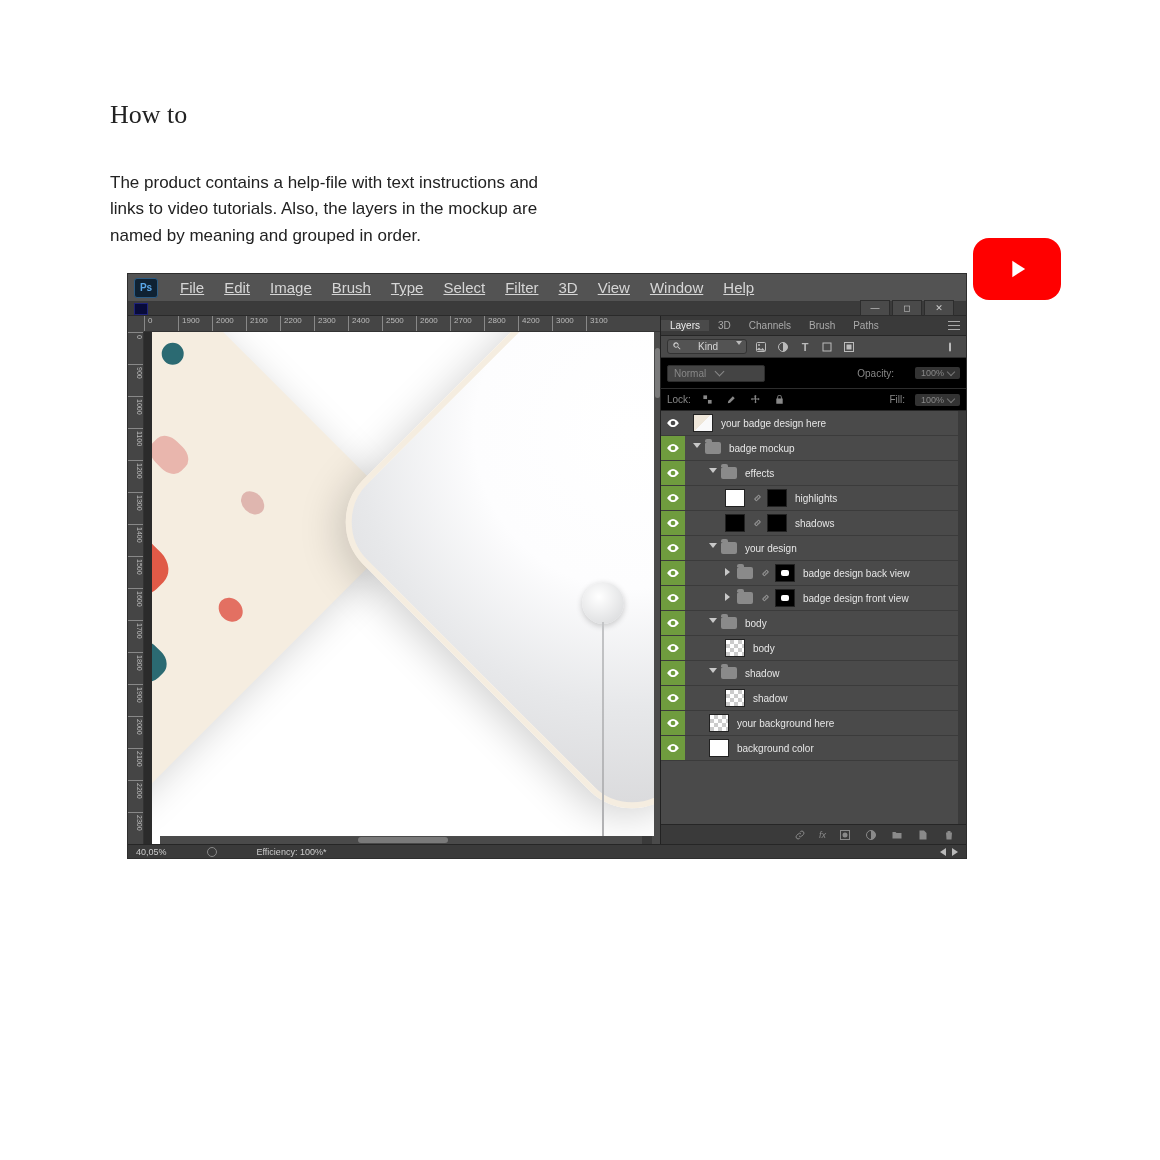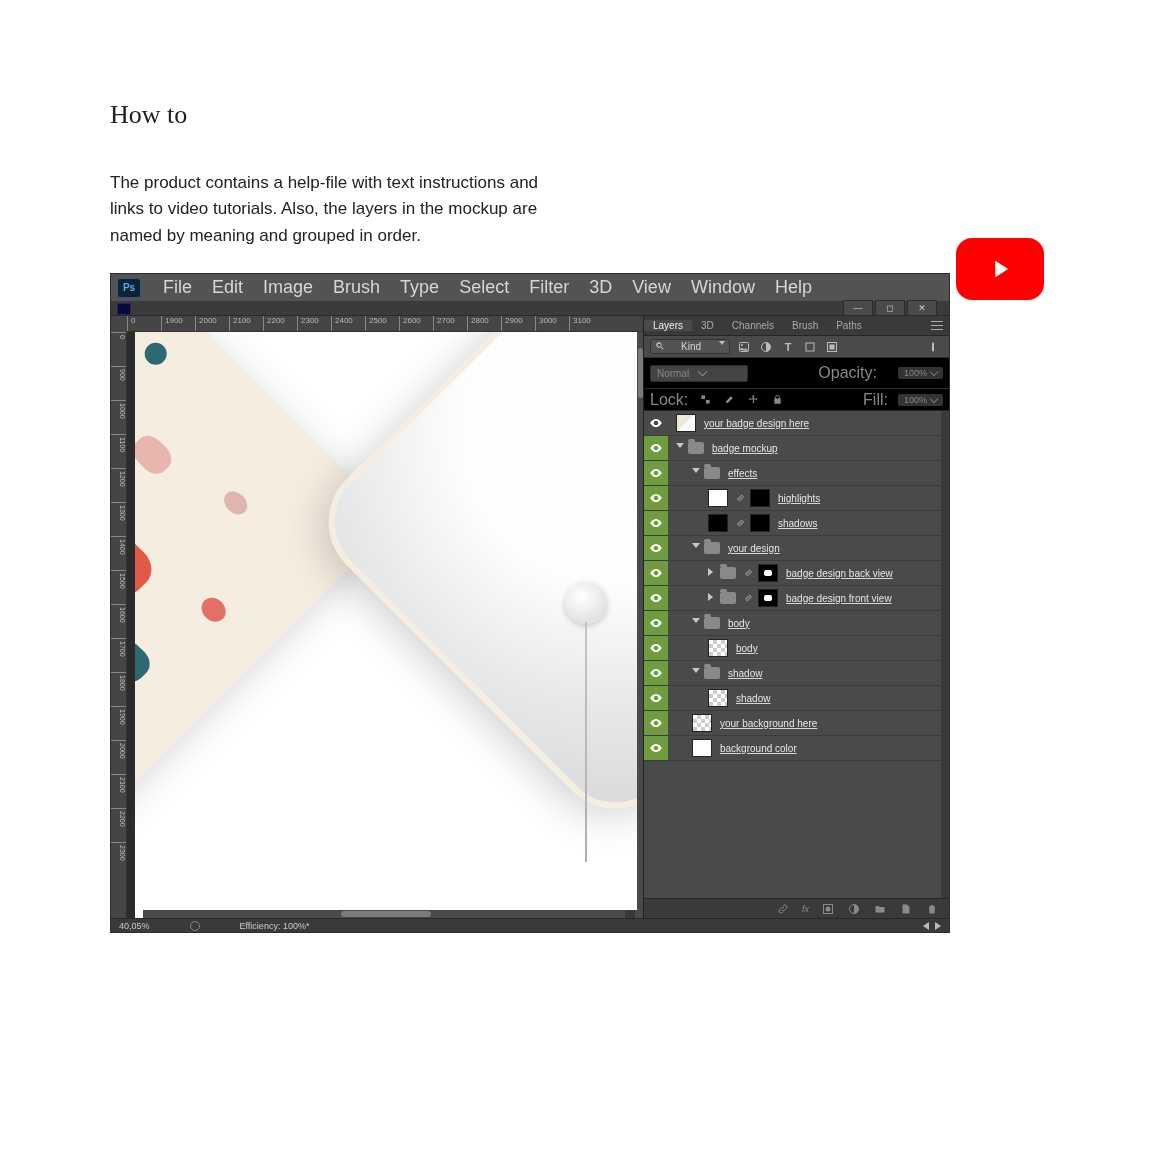--- a/index.html
+++ b/index.html
@@ -1,28 +1,28 @@
 <!DOCTYPE html>
 <html><head>
 <meta charset="utf-8">
 <style>
   * { box-sizing: border-box; margin: 0; padding: 0; }
   body { font-family: -apple-system, BlinkMacSystemFont, "Segoe UI", Arial, sans-serif; background:#fff; width:1160px; height:1160px; position:relative; color:#222; }
   .page { padding: 100px 110px 0 110px; }
   h1 { font-weight:400; font-size:26px; margin-bottom:40px; font-family: Georgia, "Times New Roman", serif; }
   .intro { font-size:17px; line-height:1.55; max-width:460px; margin-bottom:24px; }
 
-  .ps-window { position:relative; width:840px; height:660px; background:#535353; border:1px solid #2e2e2e; font-size:11px; color:#d6d6d6; }
+  .ps-window { position:relative; width:840px; height:586px; background:#535353; border:1px solid #2e2e2e; font-size:11px; color:#d6d6d6;margin-left:17px; }
   .yt { position:absolute; right:-95px; top:-36px; width:88px; height:62px; background:#ff0000; border-radius:16px; display:flex; align-items:center; justify-content:center; }
   .yt svg { fill:#fff; }
 
   
   .menubar { height:28px; background:#535353; display:flex; align-items:center; gap:0; padding:0 6px; border-bottom:1px solid #3a3a3a; }
   .ps-logo { width:24px; height:20px; background:#0f2233; color:#5aa7e8; font-weight:700; font-size:10px; display:flex; align-items:center; justify-content:center; border-radius:3px; margin-right:12px; border:1px solid #2b5c85;}
-  .menu-item { padding:0 10px; cursor:default; font-size:18px; }
+  .menu-item { padding:0 10px; cursor:default; font-size:15px;text-decoration:underline; }
 
   
   .doc-titlebar { height:14px; background:#3b3b3b; border-bottom:1px solid #2a2a2a; display:flex; align-items:center; padding-left:6px; position:relative; }
   .doc-tab { width:14px; height:12px; background:#080b3a; border:1px solid #1f227a; }
   .win-ctrls { position:absolute; right:12px; top:-2px; display:flex; gap:2px;}
   .win-btn { width:30px; height:16px; background:#4a4a4a; border:1px solid #2d2d2d; display:flex; align-items:center; justify-content:center; font-size:9px; color:#ccc;}
 
   
   .workspace { display:flex; height:calc(100% - 28px - 14px - 14px); }
   .canvas-area { width:532px; background:#535353; position:relative; display:flex; flex-direction:column; }
@@ -59,28 +59,28 @@
   .ptab-menu span{height:1px;background:#aaa;}
   .filter-row { height:22px; background:#4a4a4a; display:flex; align-items:center; padding:0 6px; gap:6px; border-bottom:1px solid #2d2d2d;}
   .flt-kind{display:flex;gap:16px;font-size:10px;border:1px solid #333;background:#535353;padding:1px 4px;border-radius:3px;}
   .flt-kind svg{width:10px;height:10px;fill:#ccc;}
   .flt-icon{width:16px;height:14px;display:flex;align-items:center;justify-content:center;border-radius:2px;color:#bbb;}
   .flt-icon svg{width:12px;height:12px;fill:#bbb;}
   .flt-icon.text{font-size:11px;font-weight:600;}
   .blend-row{height:22px;display:flex;align-items:center;padding:15px 6px;gap:21px;border-bottom:1px solid #2d2d2d;}
   .sel{background:#444;border:1px solid #2d2d2d;font-size:10px;color:#888;padding:2px 6px;border-radius:2px;display:flex;align-items:center;gap:10px;}
   .sel::after{content:"";width:6px;height:6px;border-right:1px solid #888;border-bottom:1px solid #888;transform:rotate(45deg);margin-top:-3px;}
-  .lbl{font-size:16px;color:#888;text-align:center;}
+  .lbl{font-size:10px;color:#888;text-align:center;}
   .pct{background:#333;border-radius:2px;padding:1px 6px;font-size:9px;color:#888;display:flex;align-items:center;gap:4px;}
   .pct::after{content:"";width:5px;height:5px;border-right:1px solid #777;border-bottom:1px solid #777;transform:rotate(45deg);margin-top:-2px;}
   .lock-row{height:22px;display:flex;align-items:center;padding:0 6px;gap:10px;border-bottom:1px solid #262626;}
   .li{width:14px;height:14px;display:flex;align-items:center;justify-content:center;}
   .li svg{width:11px;height:11px;fill:#888;}
 
-  .layer-list{flex:1;overflow:auto;position:relative;background:#4a4a4a;text-decoration:underline;}
+  .layer-list{flex:1;overflow:auto;position:relative;background:#4a4a4a;}
   .layer-list::after{content:"";position:absolute;right:0;top:0;bottom:0;width:8px;background:#3a3a3a;}
   .layer-list .thumb-track{content:"";position:absolute;right:1px;top:2px;width:6px;height:180px;background:#6e6e6e;border-radius:3px;}
   .row{height:25px;display:flex;align-items:center;border-bottom:1px solid #3b3b3b;}
   .eye{width:24px;height:100%;display:flex;align-items:center;justify-content:center;background:#6f9c3e;}
   .eye.off{background:#4a4a4a;}
   .eye svg{width:14px;height:14px;fill:#fff;}
   .row-body{flex:1;display:flex;align-items:center;height:100%;padding-right:8px;}
   .indent{display:inline-block;}
   .arr{width:10px;height:10px;margin-right:2px;}
   .arr::before{content:"";display:block;width:0;height:0;border-top:4px solid transparent;border-bottom:4px solid transparent;border-left:5px solid #c8c8c8;}
@@ -155,21 +155,21 @@
             <span>1900</span>
             <span>2000</span>
             <span>2100</span>
             <span>2200</span>
             <span>2300</span>
             <span>2400</span>
             <span>2500</span>
             <span>2600</span>
             <span>2700</span>
             <span>2800</span>
-            <span>2900</span>
+            <span>4200</span>
             <span>3000</span>
             <span>3100</span>
           </div>
         <div class="ruler-v" id="ruler-v">
             <span>0</span>
             <span>900</span>
             <span>1000</span>
             <span>1100</span>
             <span>1200</span>
             <span>1300</span>

